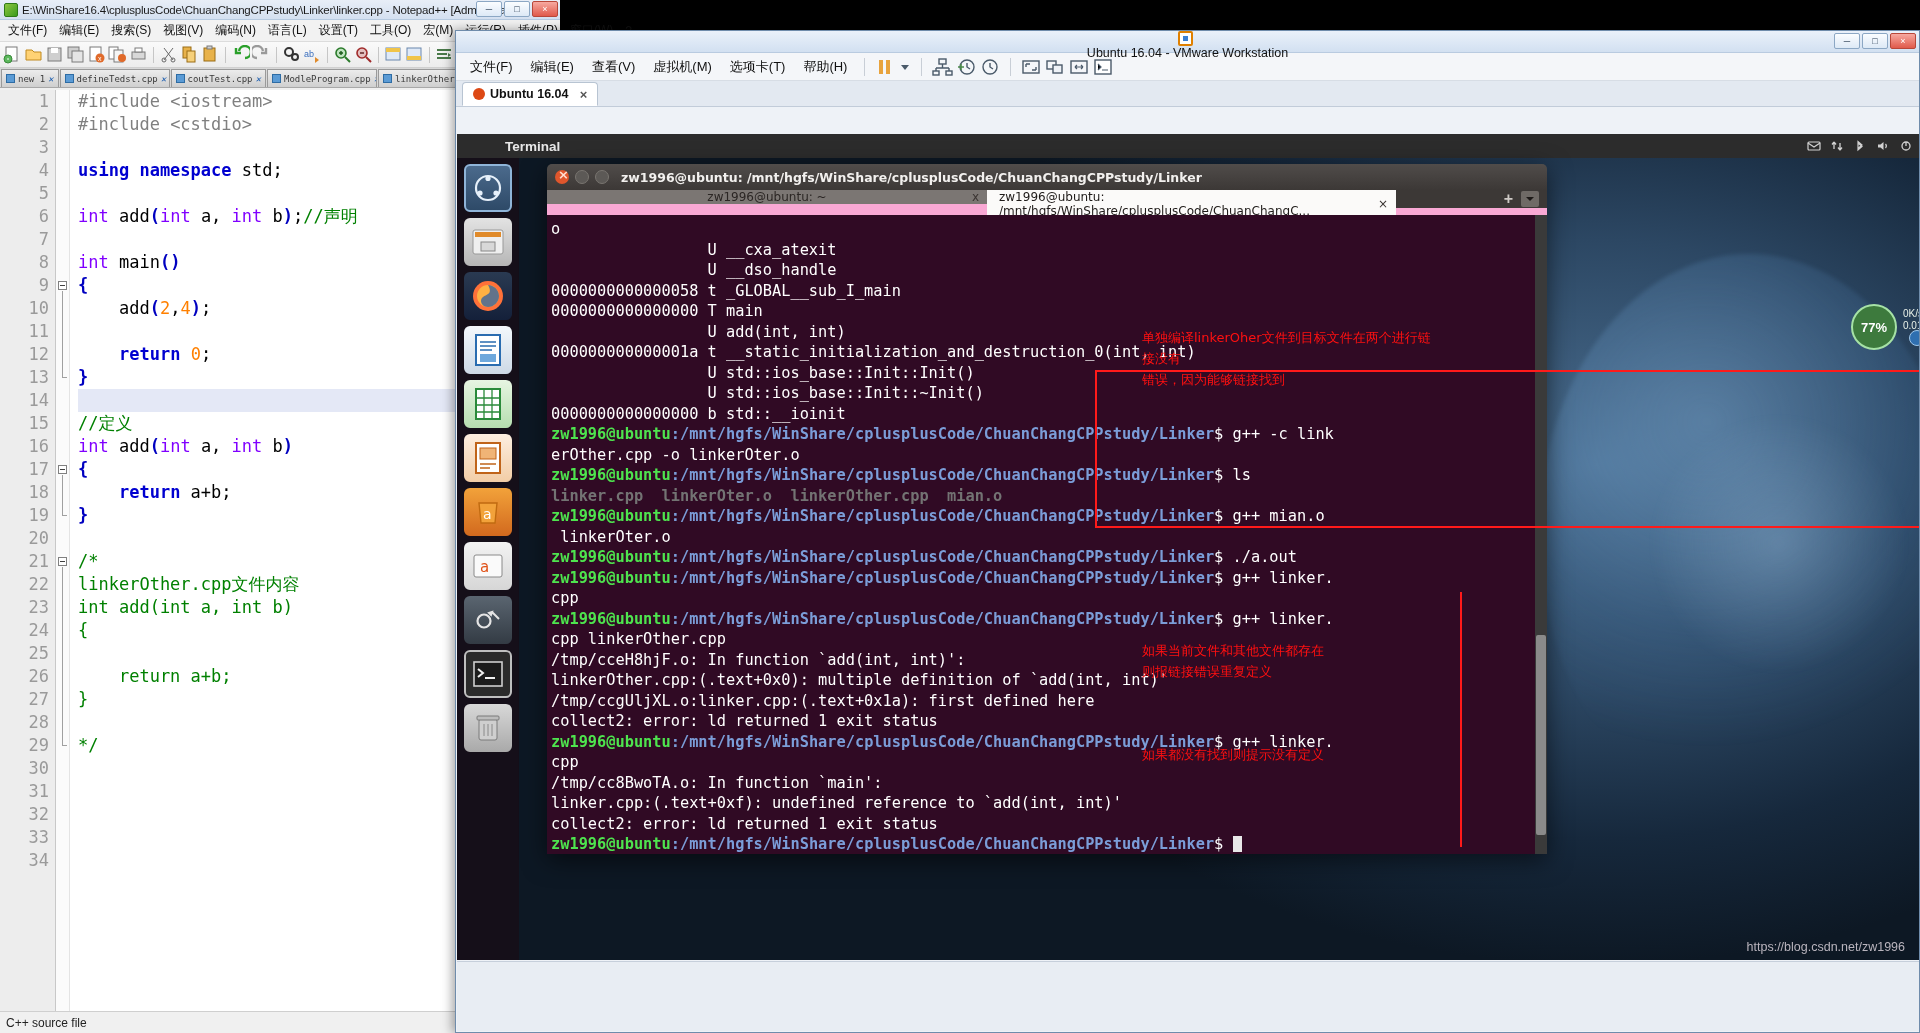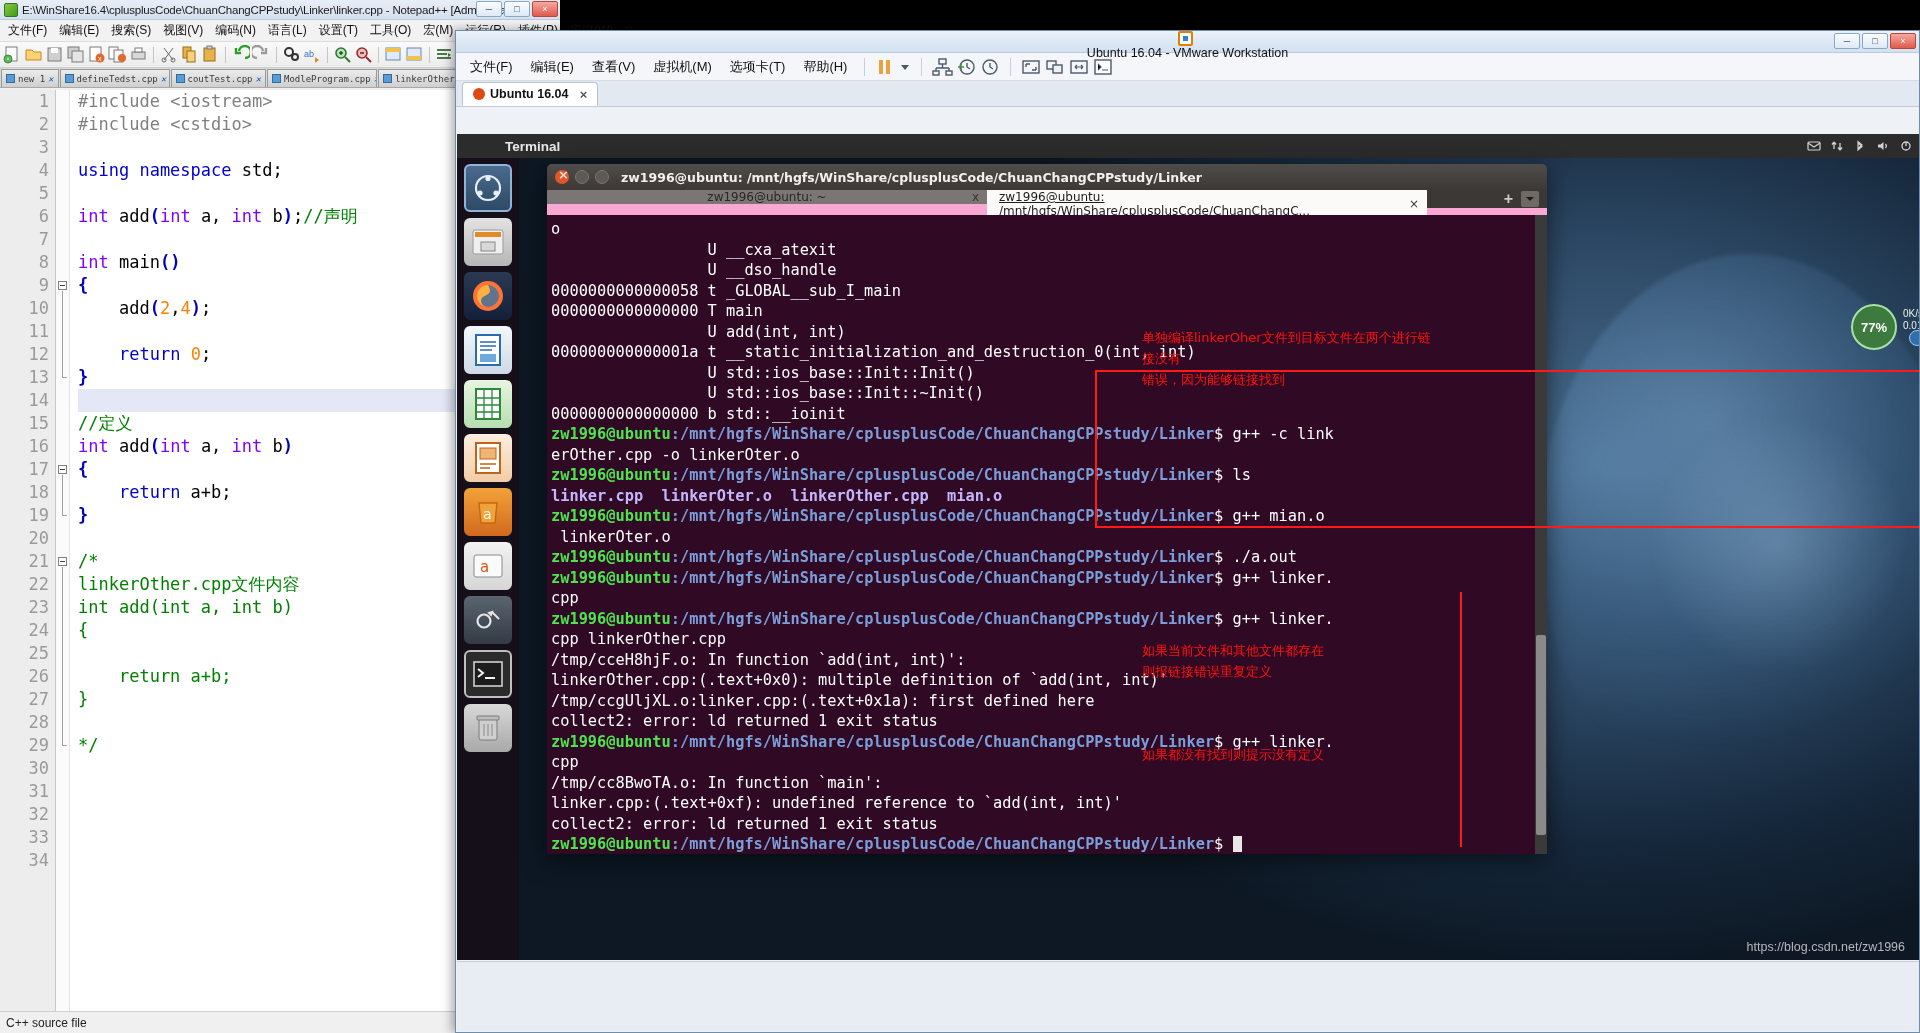--- a/index.html
+++ b/index.html
@@ -79,21 +79,21 @@
   #foldcol { width: 14px; background: #fbfbfb; border-right: 1px solid #e4e4e4; position: relative; flex: 0 0 auto; }
   #codearea {
     flex: 1 1 auto; position: relative;
     font-family: "DejaVu Sans Mono", monospace; font-size: 17px; color: #000;
     padding-left: 8px; overflow: hidden;
   }
   .cl { height: 23px; line-height: 23px; white-space: pre; }
   .gl { height: 23px; line-height: 23px; }
   .k-inc { color: #808080; }
   .k-incfile { color: #808080; }
-  .k-kw { color: #0000d0; font-weight: normal; }
+  .k-kw { color: #0000d0; font-weight: bold; }
   .k-type { color: #8000ff; }
   .k-punct { color: #0000c0; font-weight: bold; }
   .k-num { color: #ff8000; }
   .k-cmt { color: #008000; }
   .k-plain { color: #000; }
   .hl-line { background: #e4e8f6; }
   .foldbox {
     position: absolute; left: 2px; width: 9px; height: 9px;
     border: 1px solid #808080; background: #fff;
   }
@@ -244,21 +244,21 @@
   #term-title-text { margin-left: 6px; }
 
   #term-tabs {
     height: 25px; background: #f9a8d4; display: flex; align-items: flex-start;
   }
   .tterm-tab {
     display: flex; align-items: center; justify-content: center; position: relative;
     font-family: "DejaVu Sans", sans-serif; font-size: 12px; padding: 0 12px;
   }
   .tterm-tab.inactive { background: #7b7673; color: #2b2624; width: 440px; }
-  .tterm-tab.active   { background: #fbfaf9; color: #1e1a18; width: 440px; text-decoration: underline; }
+  .tterm-tab.active   { background: #fbfaf9; color: #1e1a18; width: 409px; }
   .tterm-tab .tclose { position: absolute; right: 8px; font-size: 12px; color: #3a3432; }
   #term-tab-actions {
     flex: 1 1 auto; background: #3c3836; display: flex; align-items: center; justify-content: flex-end; gap: 8px; padding-right: 8px;
   }
   .tplus { color: #cfcac6; font-size: 16px; font-weight: bold; }
   .tmenu {
     width: 18px; height: 16px; background: #6f6a66; border-radius: 2px; position: relative;
   }
   .tmenu:after {
     content: ""; position: absolute; left: 5px; top: 6px;
@@ -266,21 +266,21 @@
   }
 
   #term-body {
     position: relative; height: 639px; background: #300a24;
     font-family: "DejaVu Sans Mono", monospace; font-size: 15.3px; line-height: 20.5px;
     padding: 4px 0 0 4px; overflow: hidden; white-space: pre;
   }
   .t-white { color: #ffffff; }
   .t-green { color: #4ee44e; font-weight: bold; }
   .t-blue  { color: #7b9dd8; font-weight: bold; }
-  .t-lgreen{ color: #c4b5fd; font-weight: bold; }
+  .t-lgreen{ color: #737373; font-weight: bold; }
   .tline { height: 20.5px; }
   #term-cursor {
     display: inline-block; width: 9px; height: 16px; background: #e8e8e8; vertical-align: -3px;
   }
   #term-scroll {
     position: absolute; right: 0; top: 0; width: 12px; height: 100%; background: #3a3a3a;
   }
   #term-scroll-thumb { position: absolute; left: 1px; top: 420px; width: 10px; height: 200px; background: #8a8a8a; border-radius: 2px; }
 
   

